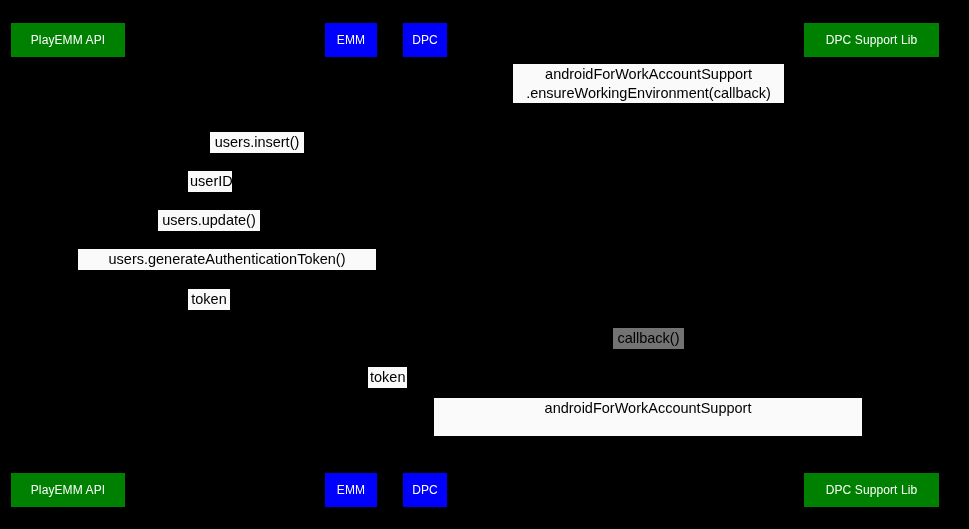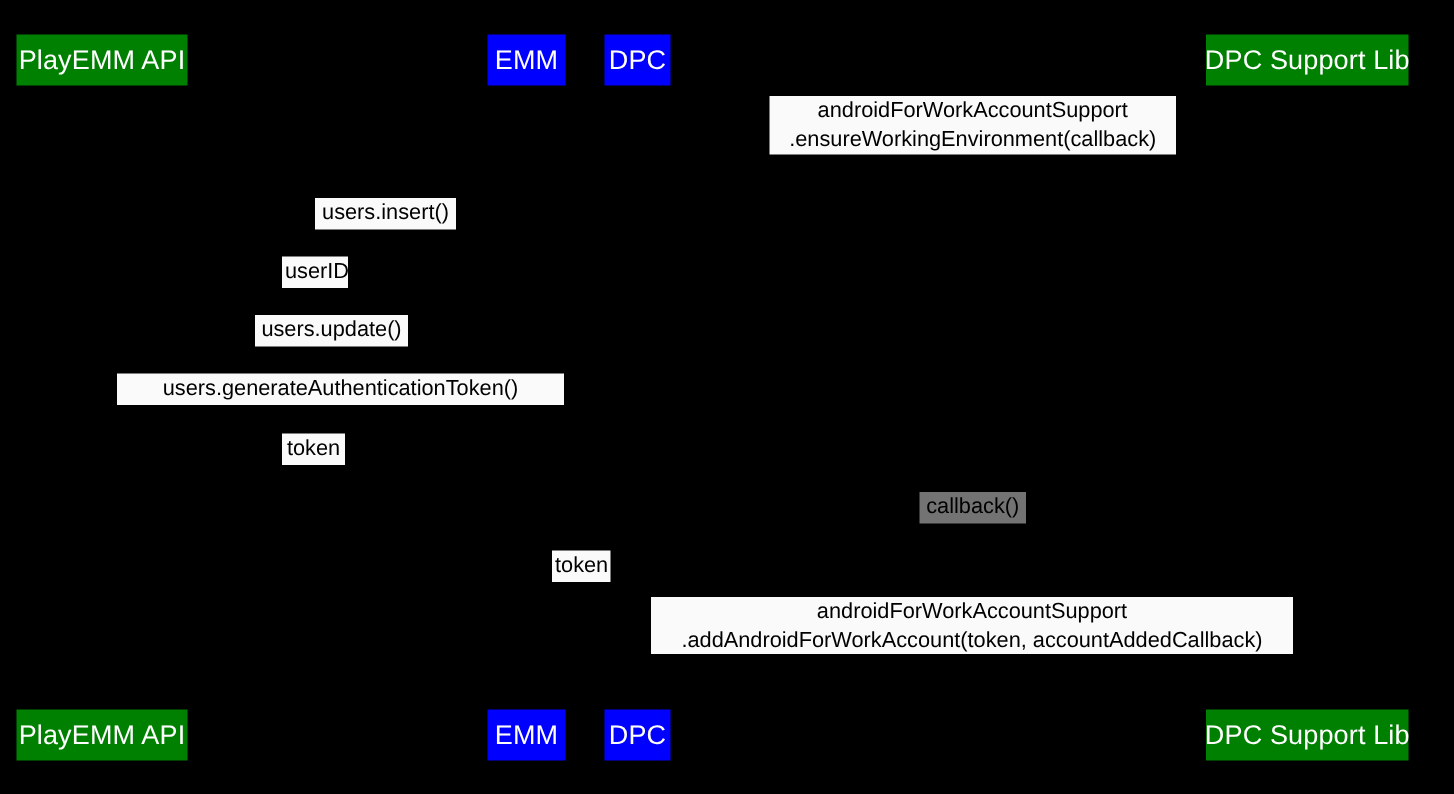--- a/index.html
+++ b/index.html
@@ -27,21 +27,21 @@
   }
 
   
   .actor {
     position: absolute;
     box-sizing: border-box;
     display: flex;
     align-items: center;
     justify-content: center;
     color: #ffffff;
-    font-size: 18px;
+    font-size: 12px;
     line-height: 1;
     letter-spacing: 0.1px;
     white-space: nowrap;
     user-select: none;
   }
 
   
   .msg {
     position: absolute;
     box-sizing: border-box;
@@ -85,19 +85,19 @@
     </div>
     <div class="actor" style="left: 804px; top: 23px; width: 135px; height: 34px; background: rgb(0, 128, 0); color: rgb(255, 255, 255);">
       <span>DPC Support Lib</span>
     </div>
     <div class="actor" style="left: 804px; top: 473px; width: 135px; height: 34px; background: rgb(0, 128, 0); color: rgb(255, 255, 255);">
       <span>DPC Support Lib</span>
     </div>
     <div class="msg two-line" style="left: 513px; top: 64px; width: 271px; height: 39px; background: rgb(250, 250, 250); color: rgb(0, 0, 0);"><span class="line">androidForWorkAccountSupport</span><span class="line">.ensureWorkingEnvironment(callback)</span></div>
     <div class="msg" style="left: 162px; top: 132px; width: 94px; height: 21px; background: rgb(250, 250, 250); color: rgb(0, 0, 0); margin-left: 48px;"><span class="line">users.insert()</span></div>
     <div class="msg" style="left: 188px; top: 171px; width: 44px; height: 21px; background: rgb(250, 250, 250); color: rgb(0, 0, 0);"><span class="line">userID</span></div>
-    <div class="msg" style="left: 170px; top: 210px; width: 102px; height: 21px; background: rgb(250, 250, 250); color: rgb(0, 0, 0);"><span class="line">users.update()</span></div>
+    <div class="msg" style="left: 158px; top: 210px; width: 102px; height: 21px; background: rgb(250, 250, 250); color: rgb(0, 0, 0);"><span class="line">users.update()</span></div>
     <div class="msg" style="left: 78px; top: 249px; width: 298px; height: 21px; background: rgb(250, 250, 250); color: rgb(0, 0, 0);"><span class="line">users.generateAuthenticationToken()</span></div>
     <div class="msg" style="left: 188px; top: 289px; width: 42px; height: 21px; background: rgb(250, 250, 250); color: rgb(0, 0, 0);"><span class="line">token</span></div>
     <div class="msg" style="left: 613px; top: 328px; width: 71px; height: 21px; background: #737373; color: rgb(0, 0, 0);"><span class="line">callback()</span></div>
     <div class="msg" style="left: 368px; top: 367px; width: 39px; height: 21px; background: rgb(250, 250, 250); color: rgb(0, 0, 0);"><span class="line">token</span></div>
-    <div class="msg two-line" style="left: 434px; top: 398px; width: 428px; height: 38px; background: rgb(250, 250, 250); color: rgb(0, 0, 0);"><span class="line">androidForWorkAccountSupport</span><span class="line">.addAndroidForWorkAccount(token, accountAddedCallback)</span></div>
+    <div class="msg two-line" style="left: 434px; top: 398px; width: 428px; height: 38px; background: rgb(250, 250, 250); color: rgb(0, 0, 0);"><span class="line">androidForWorkAccountSupport</span></div>
   </div>
 
 </body></html>

